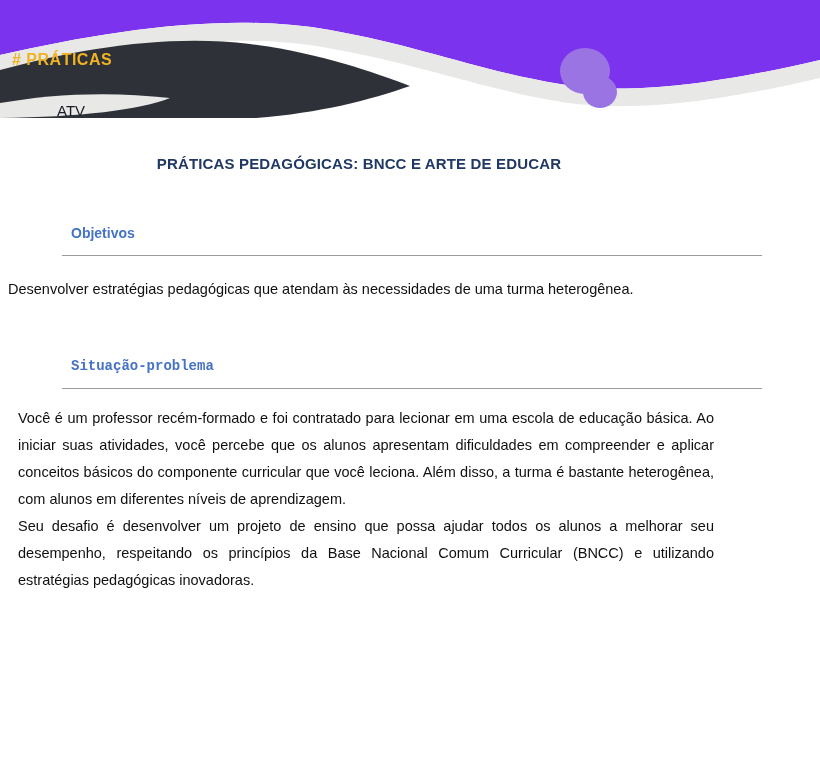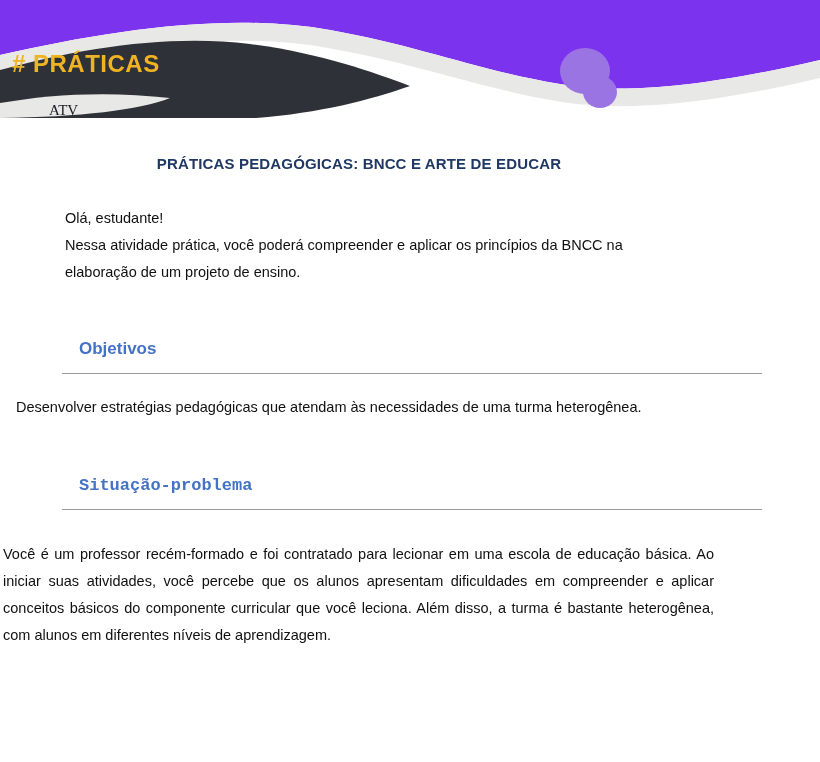--- a/index.html
+++ b/index.html
@@ -35,21 +35,21 @@
   .brand {
     position: absolute;
     left: 12px;
     top: 52px;
     width: 230px;
     line-height: 1;
     pointer-events: none;
   }
   .brand-line1 {
     display: block;
-    font-size: 24px;
+    font-size: 16px;
     font-weight: bold;
     letter-spacing: 0.5px;
     white-space: nowrap;
   }
   .brand-hash {
     color: #f0b323;
     font-weight: bold;
   }
   .brand-word1 {
     color: #f0b323;
@@ -61,25 +61,25 @@
     margin-left: 22px;
     font-size: 24px;
     font-weight: bold;
     letter-spacing: 0.5px;
     color: #ffffff;
     white-space: nowrap;
   }
 
   .atv-label {
     position: absolute;
-    left: 49px;
+    left: 57px;
     top: 102px;
     font-size: 15px;
     color: #1b1b28;
-    font-family: Liberation Serif, serif;
+    font-family: Liberation Sans, sans-serif;
   }
 
   
   .doc {
     position: absolute;
     left: 0;
     top: 118px;
     width: 718px;
   }
 
@@ -99,47 +99,47 @@
     font-size: 14.5px;
     line-height: 27px;
     color: #101010;
   }
   .intro p { margin: 0; }
 
   .section {
     padding: 0 62px 0 62px;
   }
   .section-heading {
-    font-size: 17px;
+    font-size: 14px;
     font-weight: bold;
     color: #4472c4;
-    margin: 14px;
+    margin: 6px;
     padding-left: 3px;
   }
   .section-rule {
     border: 0;
     border-top: 1px solid #9a9a9a;
     margin: 14px 0 0 0;
     height: 0;
     width: 700px;
   }
 
   .section-body {
     font-size: 14.5px;
     line-height: 27px;
     color: #101010;
     padding-left: 0px;
   }
   .section-body p { margin: 0; }
 
   #objetivos-block { margin-top: 53px; }
-  #objetivos-body  { margin-top: 20px; padding-left: 16px; }
+  #objetivos-body  { margin-top: 20px; padding-left: 8px; }
 
   #situacao-block { margin-top: 55px; font-family: Liberation Mono, monospace; }
-  #situacao-body  { margin-top: 31px; padding-left: 3px; padding-right: 4px; }
+  #situacao-body  { margin-top: 16px; padding-left: 18px; padding-right: 4px; }
 
   .justified { text-align: justify; }
   .justified-last { text-align: left; }
 </style>
 </head>
 <body>
 
 <div class="banner">
   <svg viewBox="0 0 820 118" preserveAspectRatio="none">
 
@@ -162,34 +162,31 @@
     </span>
   </div>
 
   <div class="atv-label">ATV</div>
 </div>
 
 <div class="doc">
 
   <h1 class="doc-title">PRÁTICAS PEDAGÓGICAS: BNCC E ARTE DE EDUCAR</h1>
 
-  <div class="intro">
-    <p>Olá, estudante!</p>
-    <p>Nessa atividade prática, você poderá compreender e aplicar os princípios da BNCC na elaboração de um projeto de ensino.</p>
-  </div>
 
   <div class="section" id="objetivos-block">
     <h2 class="section-heading">Objetivos</h2>
     <hr class="section-rule">
   </div>
   <div class="section section-body" id="objetivos-body">
     <p class="justified-last">Desenvolver estratégias pedagógicas que atendam às necessidades de uma turma heterogênea.</p>
   </div>
 
   <div class="section" id="situacao-block">
     <h2 class="section-heading">Situação-problema</h2>
     <hr class="section-rule">
   </div>
   <div class="section section-body" id="situacao-body">
     <p class="justified">Você é um professor recém-formado e foi contratado para lecionar em uma escola de educação básica. Ao iniciar suas atividades, você percebe que os alunos apresentam dificuldades em compreender e aplicar conceitos básicos do componente curricular que você leciona. Além disso, a turma é bastante heterogênea, com alunos em diferentes níveis de aprendizagem.</p>
+    <p class="justified">Seu desafio é desenvolver um projeto de ensino que possa ajudar todos os alunos a melhorar seu desempenho, respeitando os princípios da Base Nacional Comum Curricular (BNCC) e utilizando estratégias pedagógicas inovadoras.</p>
   </div>
 
 </div>
 
 </body></html>

